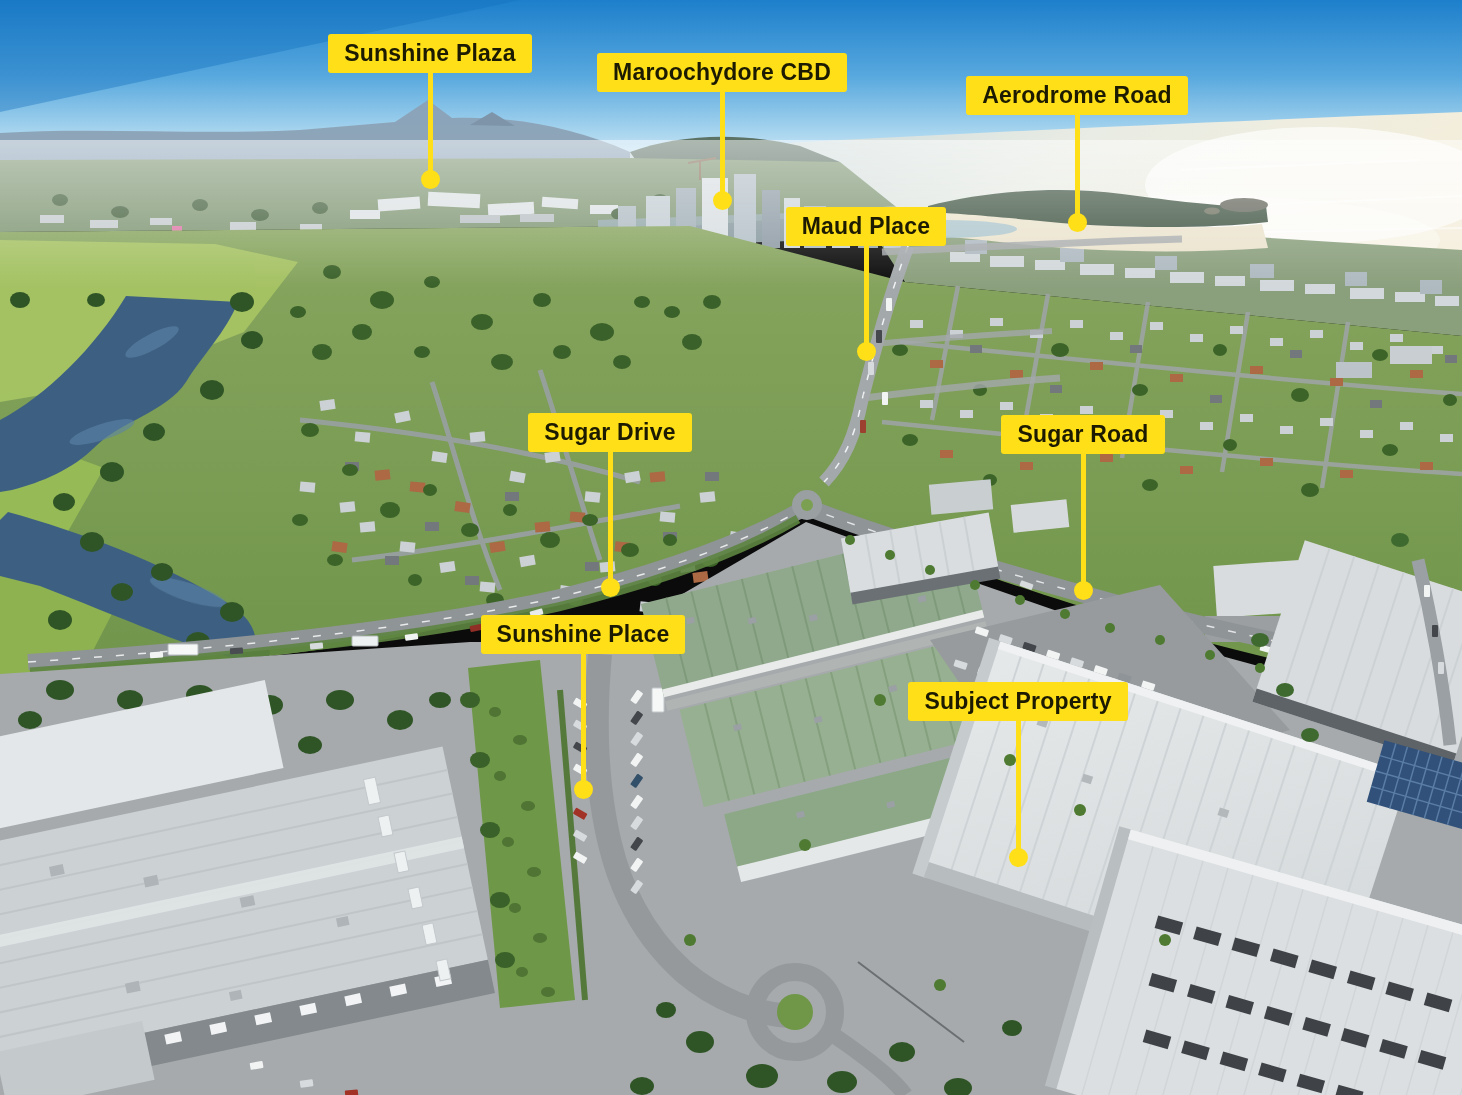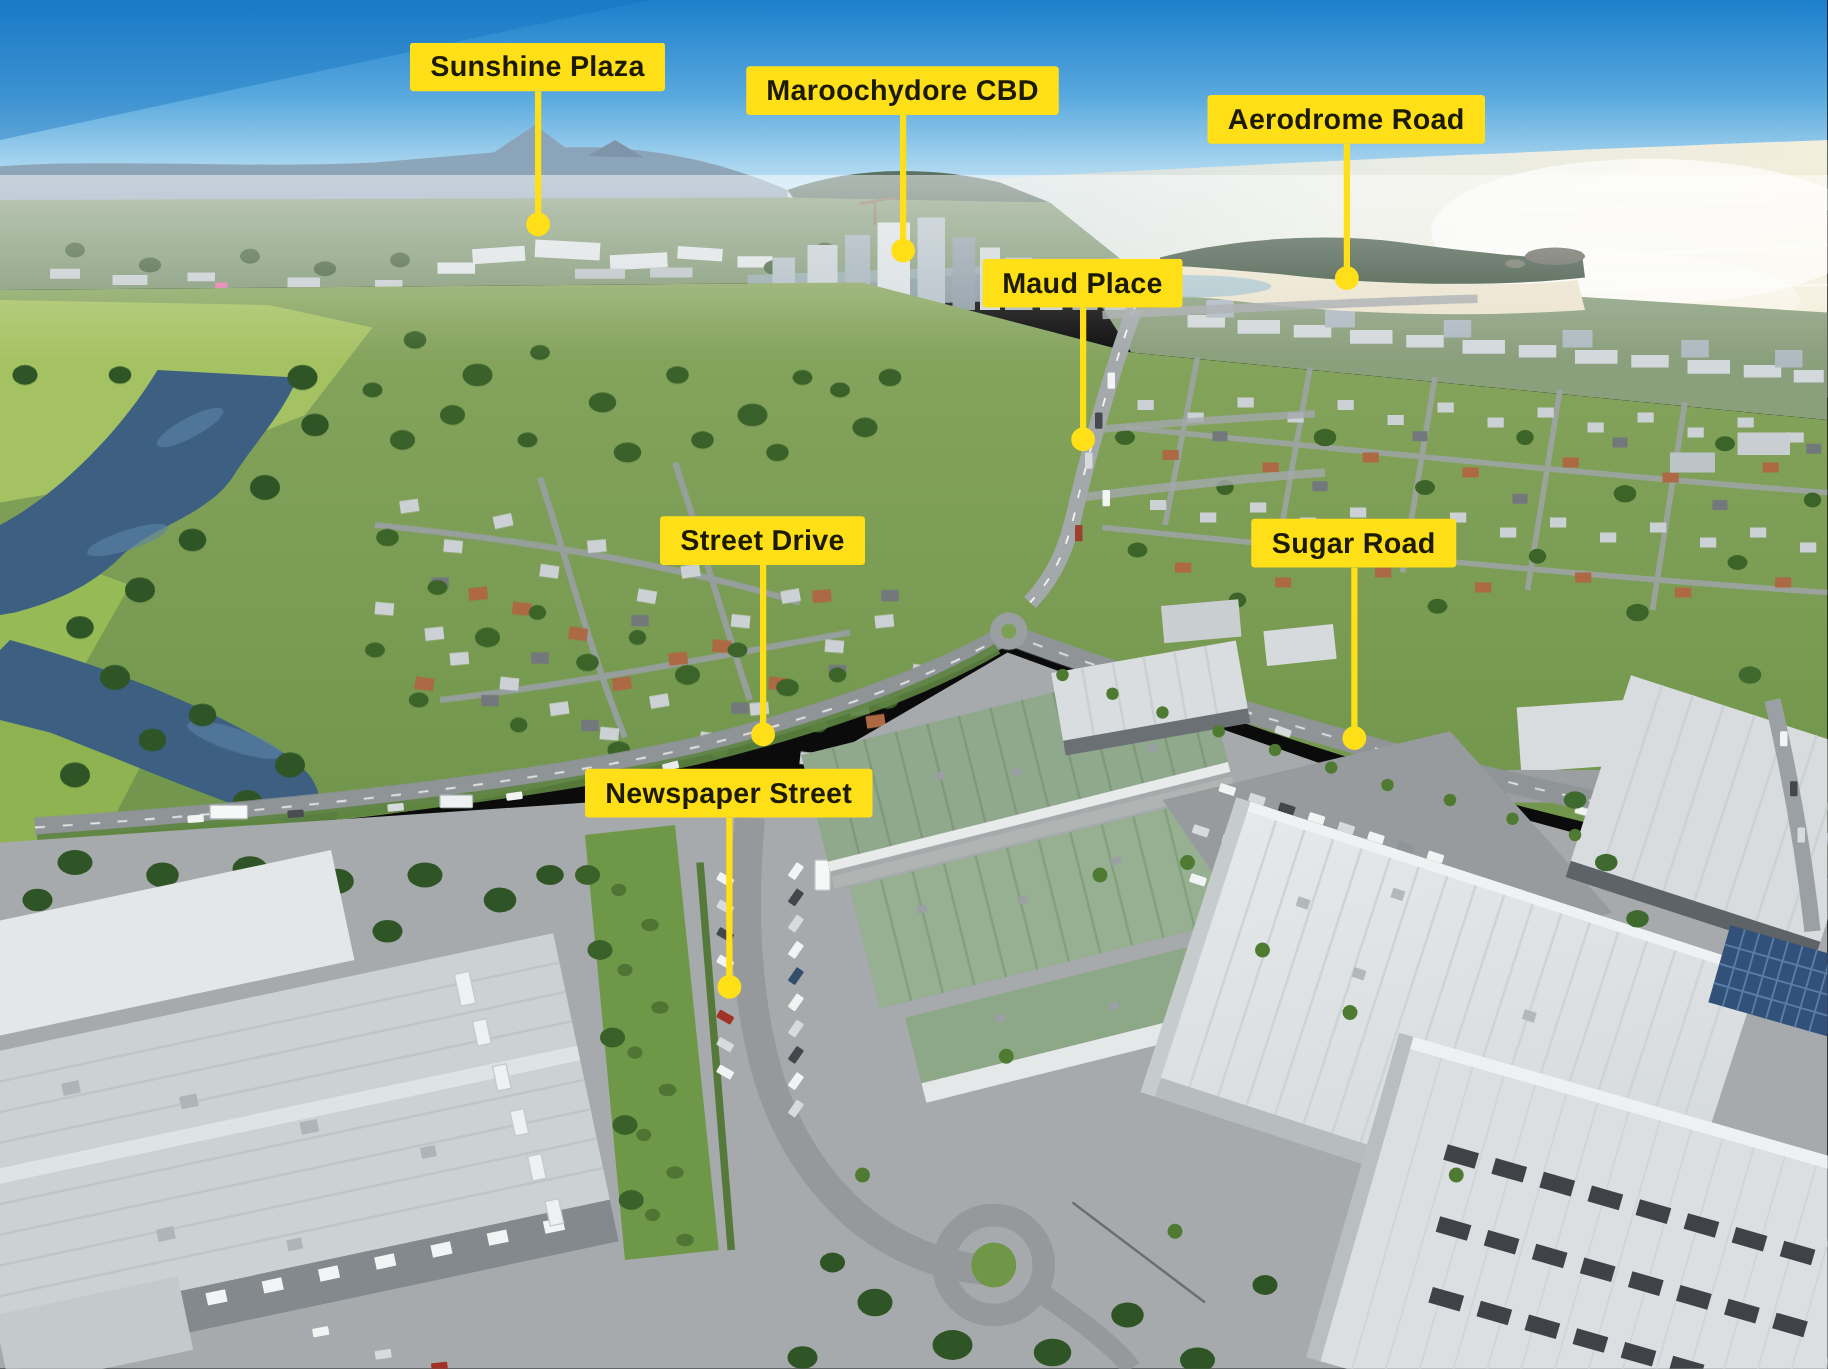--- a/index.html
+++ b/index.html
@@ -710,28 +710,33 @@
     <div class="co-box">Maroochydore CBD</div>
     <div class="co-line"></div>
     <div class="co-dot"></div>
   </div>
   <div class="callout" style="--x:866px;--top:207px;--line:97px;">
     <div class="co-box">Maud Place</div>
     <div class="co-line"></div>
     <div class="co-dot"></div>
   </div>
   <div class="callout" style="--x:610px;--top:413px;--line:127px;">
-    <div class="co-box">Street Drive</div>
+    <div class="co-box">Sugar Drive</div>
     <div class="co-line"></div>
     <div class="co-dot"></div>
   </div>
   <div class="callout" style="--x:1083px;--top:415px;--line:128px;">
     <div class="co-box">Sugar Road</div>
     <div class="co-line"></div>
     <div class="co-dot"></div>
   </div>
   <div class="callout" style="--x:583px;--top:615px;--line:127px;">
-    <div class="co-box">Newspaper Street</div>
+    <div class="co-box">Sunshine Place</div>
     <div class="co-line"></div>
     <div class="co-dot"></div>
   </div>
+  <div class="callout" style="--x:1018px;--top:682px;--line:128px;">
+    <div class="co-box">Subject Property</div>
+    <div class="co-line"></div>
+    <div class="co-dot"></div>
+  </div>
 
 </div>
 
 </body></html>

